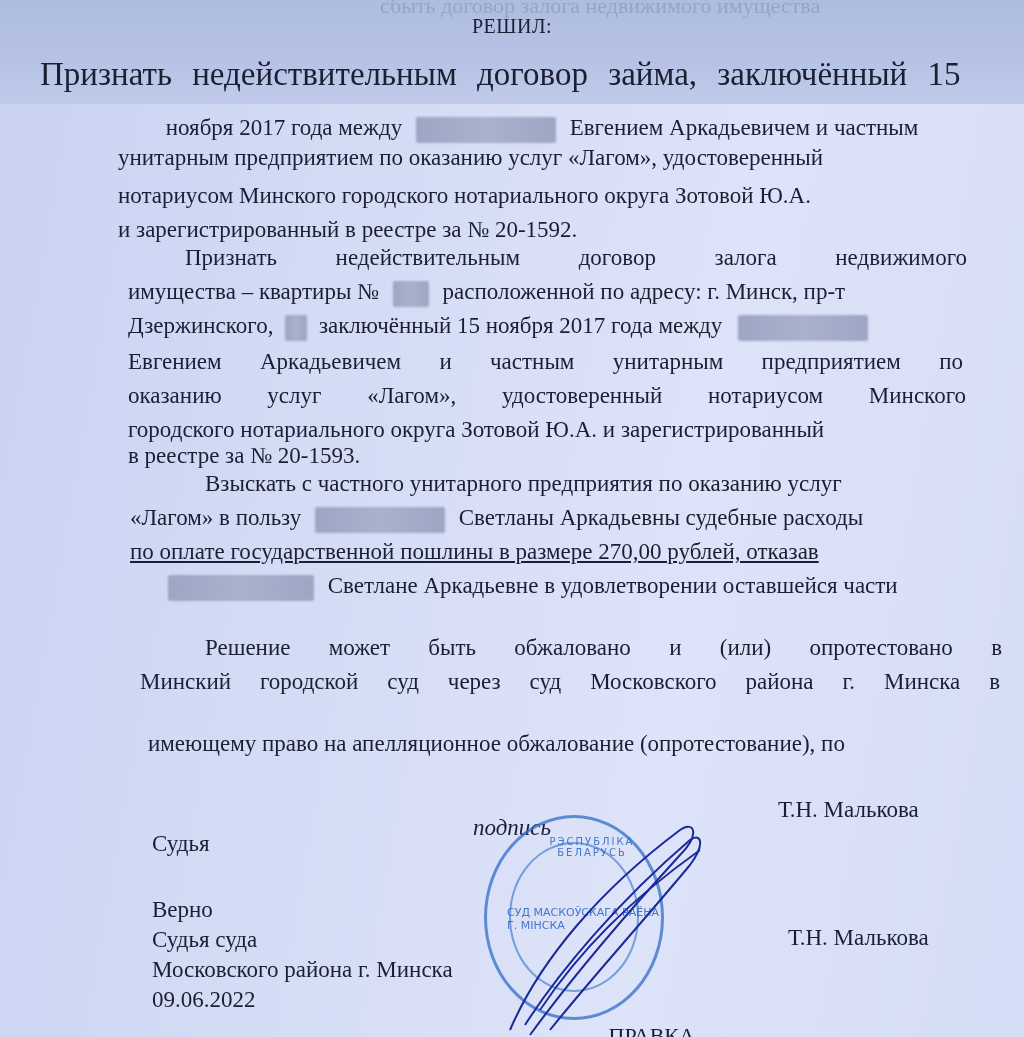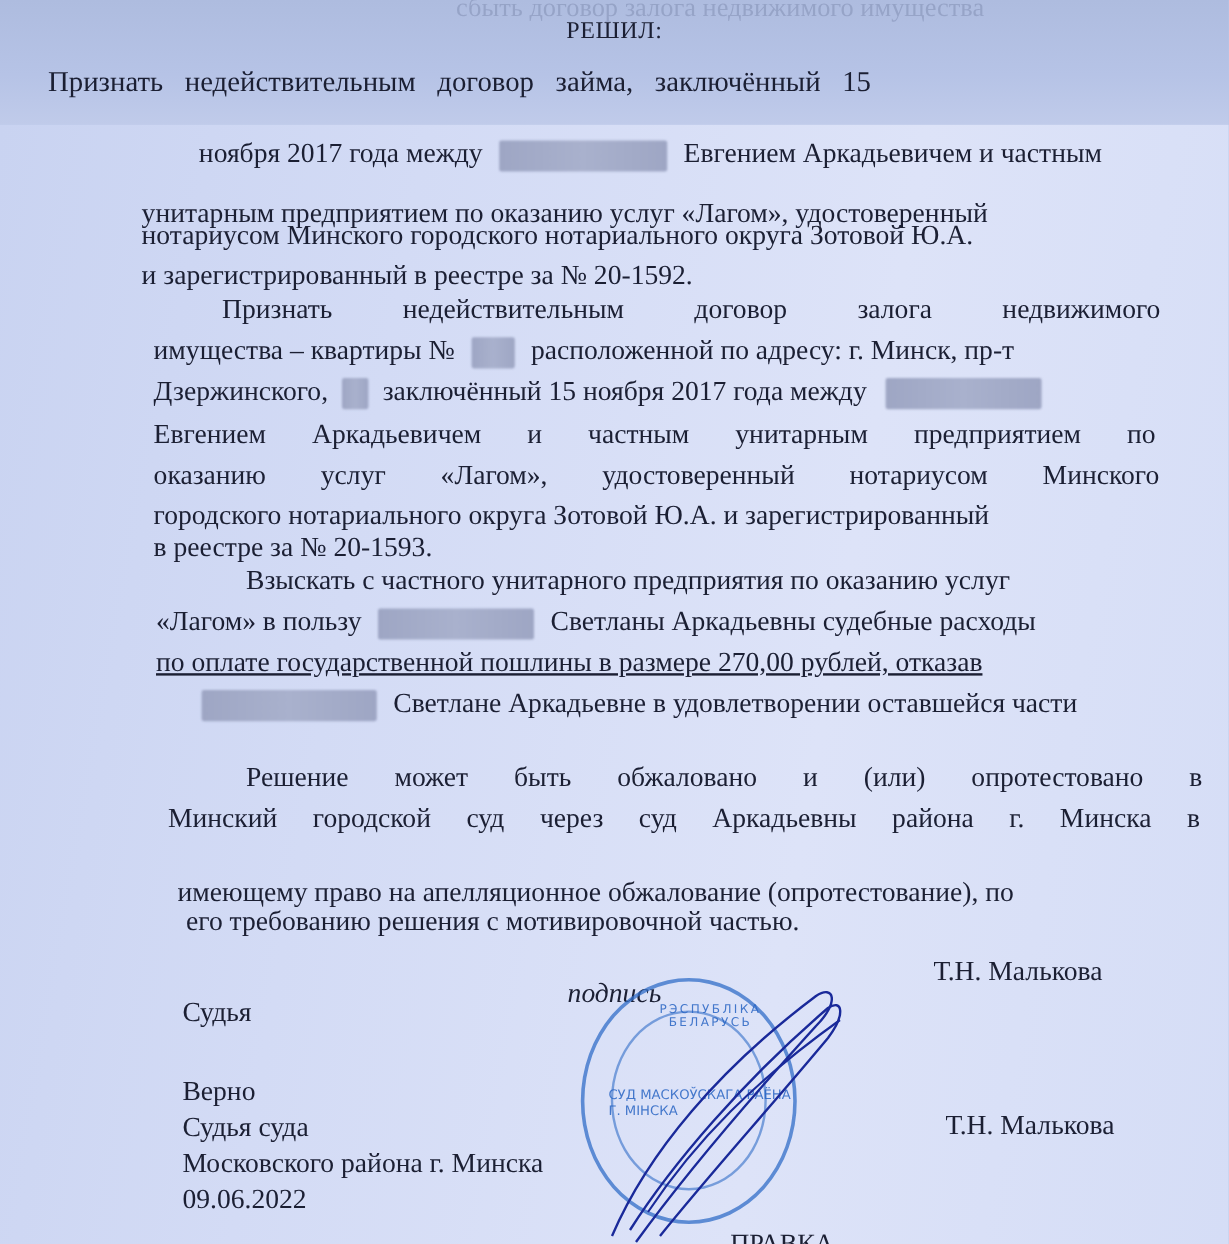--- a/index.html
+++ b/index.html
@@ -19,21 +19,21 @@
       position: absolute; left: 380px; top: -6px; width: 700px;
       font-size: 22px; line-height: 24px; color: rgba(40,50,90,0.18);
       white-space: nowrap;
     }
     .heading {
       position: absolute; left: 0; width: 1024px; top: 15px;
       text-align: center; font-size: 20px; letter-spacing: 0.5px;
     }
     .first-line {
       position: absolute; left: 40px; top: 56px; width: 950px;
-      font-size: 24px; word-spacing: 12px; white-space: nowrap;
+      font-size: 33px; word-spacing: 12px; white-space: nowrap;
     }
     .page {
       position: absolute; left: 0; top: 104px; width: 1024px; height: 933px;
       background: linear-gradient(100deg, #c9d3f1 0%, #d3dbf5 30%, #dde3f8 65%, #d5ddf6 100%);
     }
     .line {
       position: absolute; font-size: 23px; line-height: 28px;
       white-space: nowrap;
       text-align: center;
     }
@@ -66,21 +66,21 @@
   <div class="first-line">Признать  недействительным  договор  займа,  заключённый  15</div>
 </div>
 
 <div class="page">
 
   <div class="line" style="left:118px; top:10px; width:848px;">
     <span>ноября 2017 года между</span>
     <span class="blur" style="width:140px; margin:0 8px;"></span>
     <span>Евгением Аркадьевичем и частным</span>
   </div>
-  <div class="line" style="left:118px; top:60px;">унитарным предприятием по оказанию услуг «Лагом», удостоверенный</div>
+  <div class="line" style="left:118px; top:40px;">унитарным предприятием по оказанию услуг «Лагом», удостоверенный</div>
   <div class="line" style="left:118px; top:78px;">нотариусом Минского городского нотариального округа Зотовой Ю.А.</div>
   <div class="line" style="left:118px; top:112px;">и зарегистрированный в реестре за № 20-1592.</div>
 
   <div class="line just" style="left:185px; top:140px; width:782px; word-spacing:18px;">Признать недействительным договор залога недвижимого</div>
   <div class="line" style="left:128px; top:174px;">
     <span>имущества – квартиры №</span>
     <span class="blur" style="width:36px; margin:0 8px;"></span>
     <span>расположенной по адресу: г. Минск, пр-т</span>
   </div>
   <div class="line" style="left:128px; top:208px;">
@@ -100,23 +100,22 @@
     <span class="blur" style="width:130px; margin:0 8px;"></span>
     <span>Светланы Аркадьевны судебные расходы</span>
   </div>
   <div class="line" style="left:130px; top:434px;text-decoration:underline;">по оплате государственной пошлины в размере 270,00 рублей, отказав</div>
   <div class="line" style="left:135px; top:468px;padding-left:33px;">
     <span class="blur" style="width:146px; margin-right:8px;"></span>
     <span>Светлане Аркадьевне в удовлетворении оставшейся части</span>
   </div>
 
   <div class="line just" style="left:205px; top:530px; width:797px; word-spacing:10px;">Решение может быть обжаловано и (или) опротестовано в</div>
-  <div class="line just" style="left:140px; top:564px; width:860px;">Минский городской суд через суд Аркадьевны района г. Минска в</div>
+  <div class="line just" style="left:140px; top:564px; width:860px;">Минский городской суд через суд Московского района г. Минска в</div>
   <div class="line" style="left:148px; top:626px;">имеющему право на апелляционное обжалование (опротестование), по</div>
-  <div class="line" style="left:155px; top:650px;">его требованию решения с мотивировочной частью.</div>
 
   <div class="line" style="left:778px; top:692px;">Т.Н. Малькова</div>
   <div class="line italic" style="left:473px; top:710px;">подпись</div>
   <div class="line" style="left:152px; top:726px;">Судья</div>
 
   <div class="line" style="left:152px; top:792px;">Верно</div>
   <div class="line" style="left:152px; top:822px;">Судья суда</div>
   <div class="line" style="left:788px; top:820px;">Т.Н. Малькова</div>
   <div class="line" style="left:152px; top:852px;">Московского района г. Минска</div>
   <div class="line" style="left:152px; top:882px;">09.06.2022</div>

